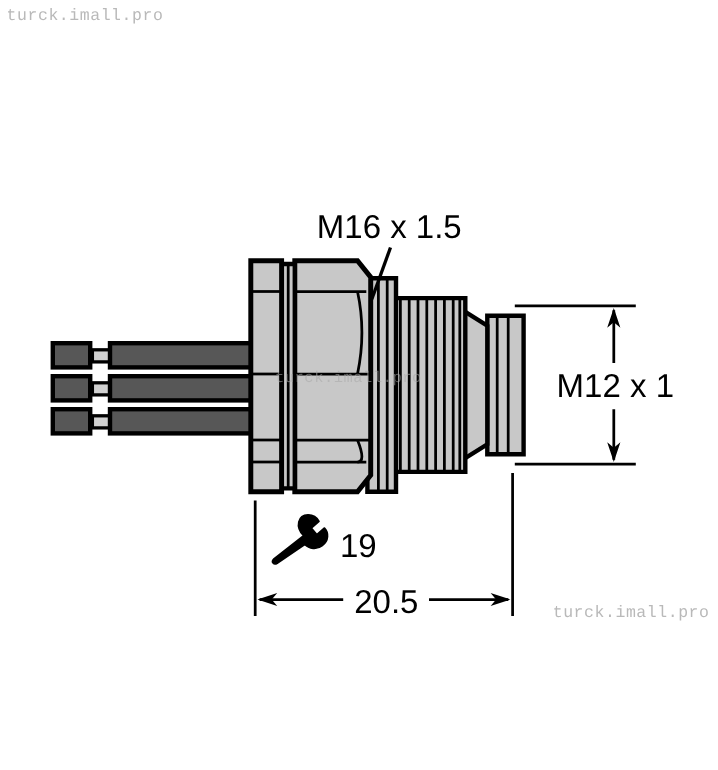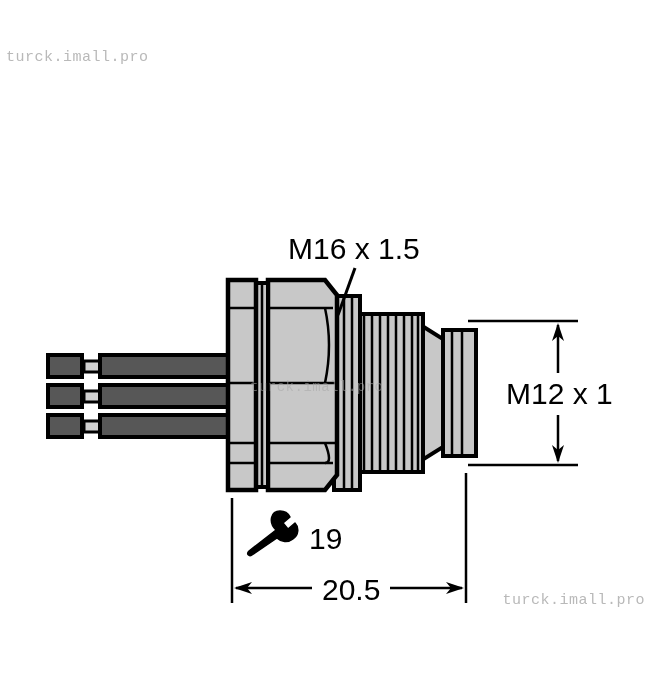--- a/index.html
+++ b/index.html
@@ -13,21 +13,20 @@
     position: relative;
     overflow: hidden;
     font-family: "Liberation Sans", sans-serif;
   }
   #drawing-root {
     position: absolute;
     left: 0;
     top: 0;
     width: 653px;
     height: 572px;
-    margin-top: 43px;
   }
   .wm {
     position: absolute;
     font-family: "Liberation Mono", monospace;
     font-size: 15px;
     letter-spacing: 0.5px;
     color: #b9b9b9;
     white-space: pre;
     user-select: none;
   }

